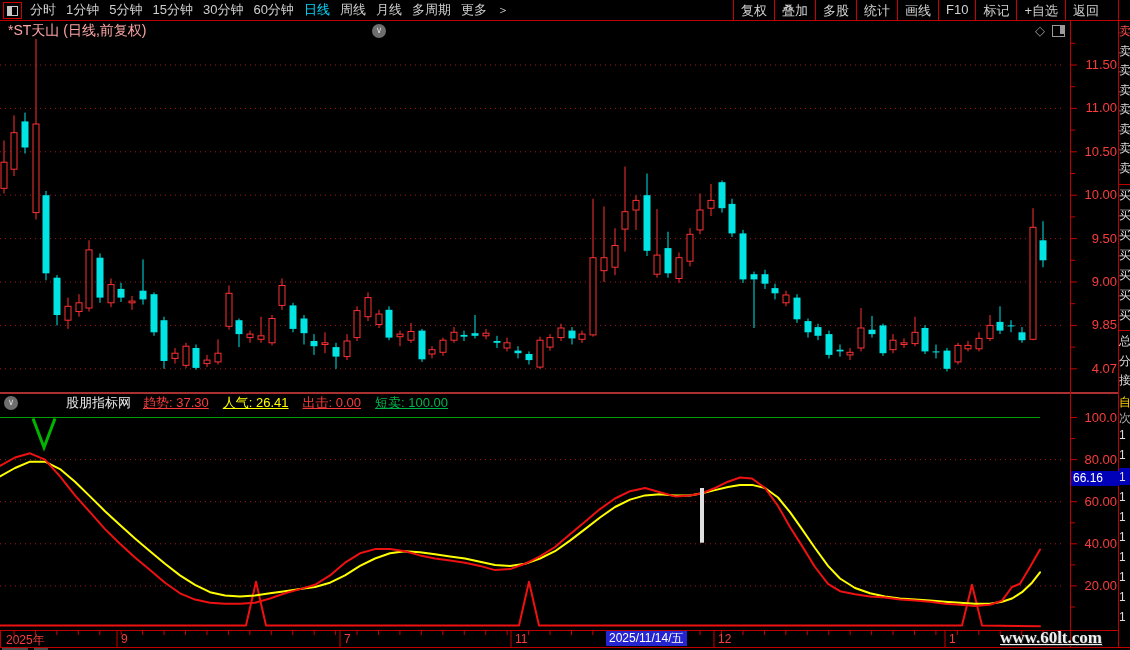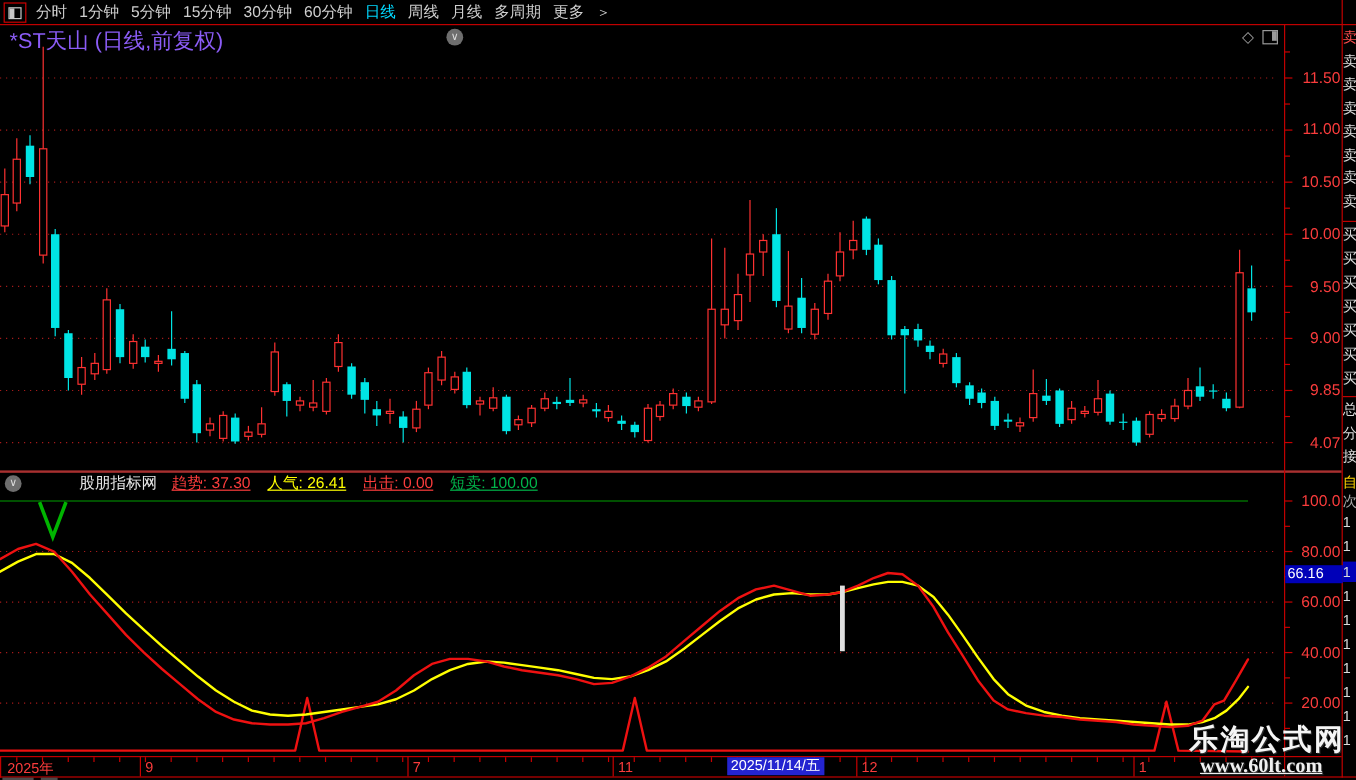--- a/index.html
+++ b/index.html
@@ -12,21 +12,21 @@
   .tb-item.active{color:#00d9ff;}
   .tb-arrow{font-size:12px;color:#cfcfcf;}
   .tb-right{position:absolute;right:12px;top:0;height:20px;display:flex;align-items:stretch;}
   .tb-btn{font-size:13px;color:#d2d2d2;padding:2px 7px 0 7px;border-left:1px solid #cc0000;white-space:nowrap;}
   .split-box{position:absolute;left:3px;top:2px;width:17px;height:15px;border:1px solid #cc0000;display:flex;align-items:center;justify-content:center;}
   .split-glyph{width:9px;height:8px;border:1px solid #c8c8c8;position:relative;}
   .split-glyph::after{content:"";position:absolute;left:0;top:0;width:4px;height:8px;background:#c8c8c8;}
   
   .hline,.vline{position:absolute;background:#c00000;}
   
-  .chart-title{position:absolute;left:8px;top:22px;font-size:18px;color:#8b5cf6;z-index:5;}
+  .chart-title{position:absolute;left:8px;top:22px;font-size:14px;color:#fca5a5;z-index:5;}
   .title-caret{position:absolute;top:24px;width:14px;height:14px;border-radius:50%;background:#6e6e6e;color:#ddd;
                font-size:9px;text-align:center;line-height:13px;z-index:5;}
   .win-icons{position:absolute;left:1035px;top:23px;display:flex;gap:7px;align-items:center;z-index:5;}
   .diamond{color:#9a9a9a;font-size:13px;}
   .split2{width:11px;height:10px;border:1px solid #9a9a9a;position:relative;}
   .split2::after{content:"";position:absolute;right:0;top:0;width:4px;height:8px;background:#9a9a9a;}
   
   .axis-label{position:absolute;left:1074px;width:43px;text-align:right;font-size:13px;color:#fa3c3c;}
   .cursor-box{position:absolute;left:1071px;width:46px;height:15px;background:#0000b8;color:#fff;
               font-size:12px;padding-left:2px;line-height:15px;z-index:4;}
@@ -363,20 +363,31 @@
         <span class="tb-item">15分钟</span>
         <span class="tb-item">30分钟</span>
         <span class="tb-item">60分钟</span>
         <span class="tb-item active">日线</span>
         <span class="tb-item">周线</span>
         <span class="tb-item">月线</span>
         <span class="tb-item">多周期</span>
         <span class="tb-item">更多</span>
         <span class="tb-arrow">＞</span>
       </div>
+    <div class="tb-right" id="tb-right">
+        <span class="tb-btn">复权</span>
+        <span class="tb-btn">叠加</span>
+        <span class="tb-btn">多股</span>
+        <span class="tb-btn">统计</span>
+        <span class="tb-btn">画线</span>
+        <span class="tb-btn">F10</span>
+        <span class="tb-btn">标记</span>
+        <span class="tb-btn">+自选</span>
+        <span class="tb-btn">返回</span>
+      </div>
   </div>
 
   <div class="chart-title">*ST天山 (日线,前复权)</div>
   <div class="title-caret" style="left:372px;">∨</div>
   <div class="win-icons">
     <span class="diamond">◇</span>
     <span class="split2"></span>
   </div>
 
   <div class="hline" style="left:0;top:20px;width:1130px;height:1px;"></div>
@@ -415,21 +426,20 @@
   <div class="baxis-label" style="left:6px;">2025年</div>
   <div id="month-labels">
       <div class="baxis-label" style="left: 121px;">9</div>
       <div class="baxis-label" style="left: 344px;">7</div>
       <div class="baxis-label" style="left: 515px;">11</div>
       <div class="baxis-label" style="left: 718px;">12</div>
       <div class="baxis-label" style="left: 949px;">1</div>
     </div>
   <div class="date-box" id="date-box" style="left: 606px;">2025/11/14/五</div>
 
-  <div class="wm1">乐淘公式网</div>
   <div class="wm2">www.60lt.com</div>
 
   <div id="strip">
       <div class="strip-char" style="top: 24px; color: rgb(255, 80, 80);">卖</div>
       <div class="strip-char" style="top: 43.5px;">卖</div>
       <div class="strip-char" style="top: 63px;">卖</div>
       <div class="strip-char" style="top: 82.5px;">卖</div>
       <div class="strip-char" style="top: 102px;">卖</div>
       <div class="strip-char" style="top: 121.5px;">卖</div>
       <div class="strip-char" style="top: 141px;">卖</div>

